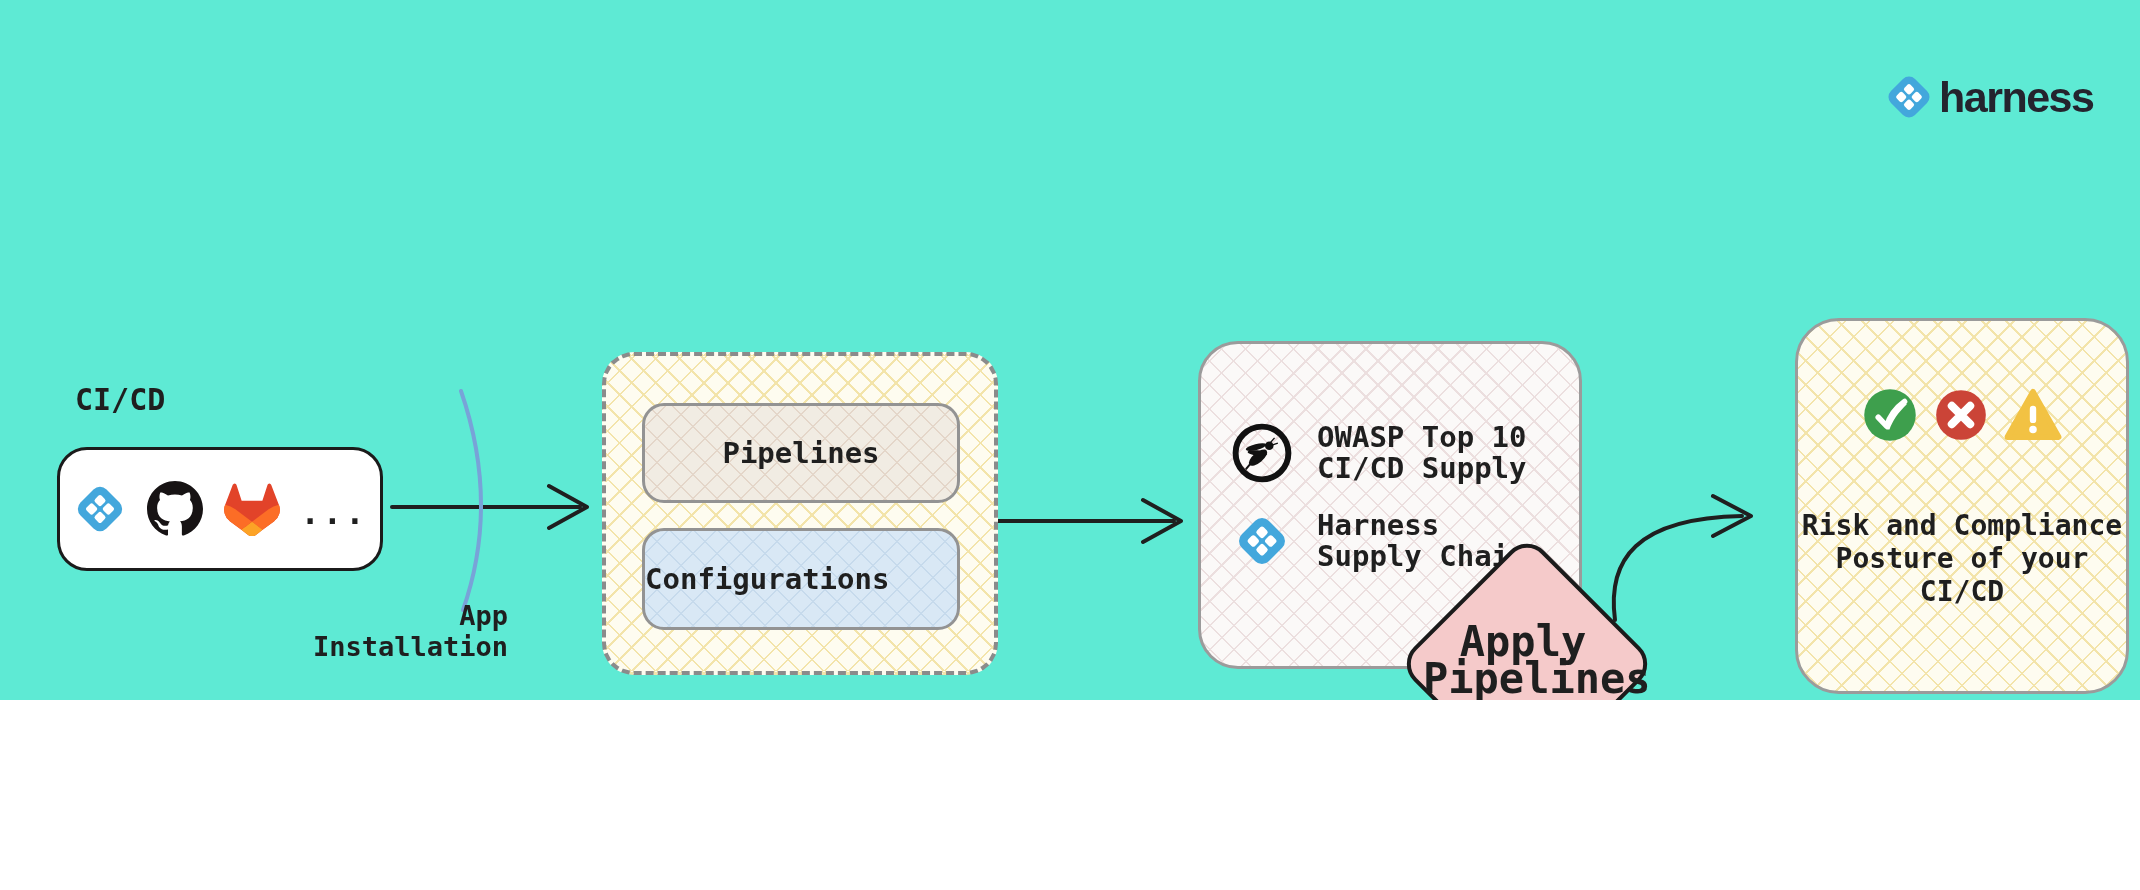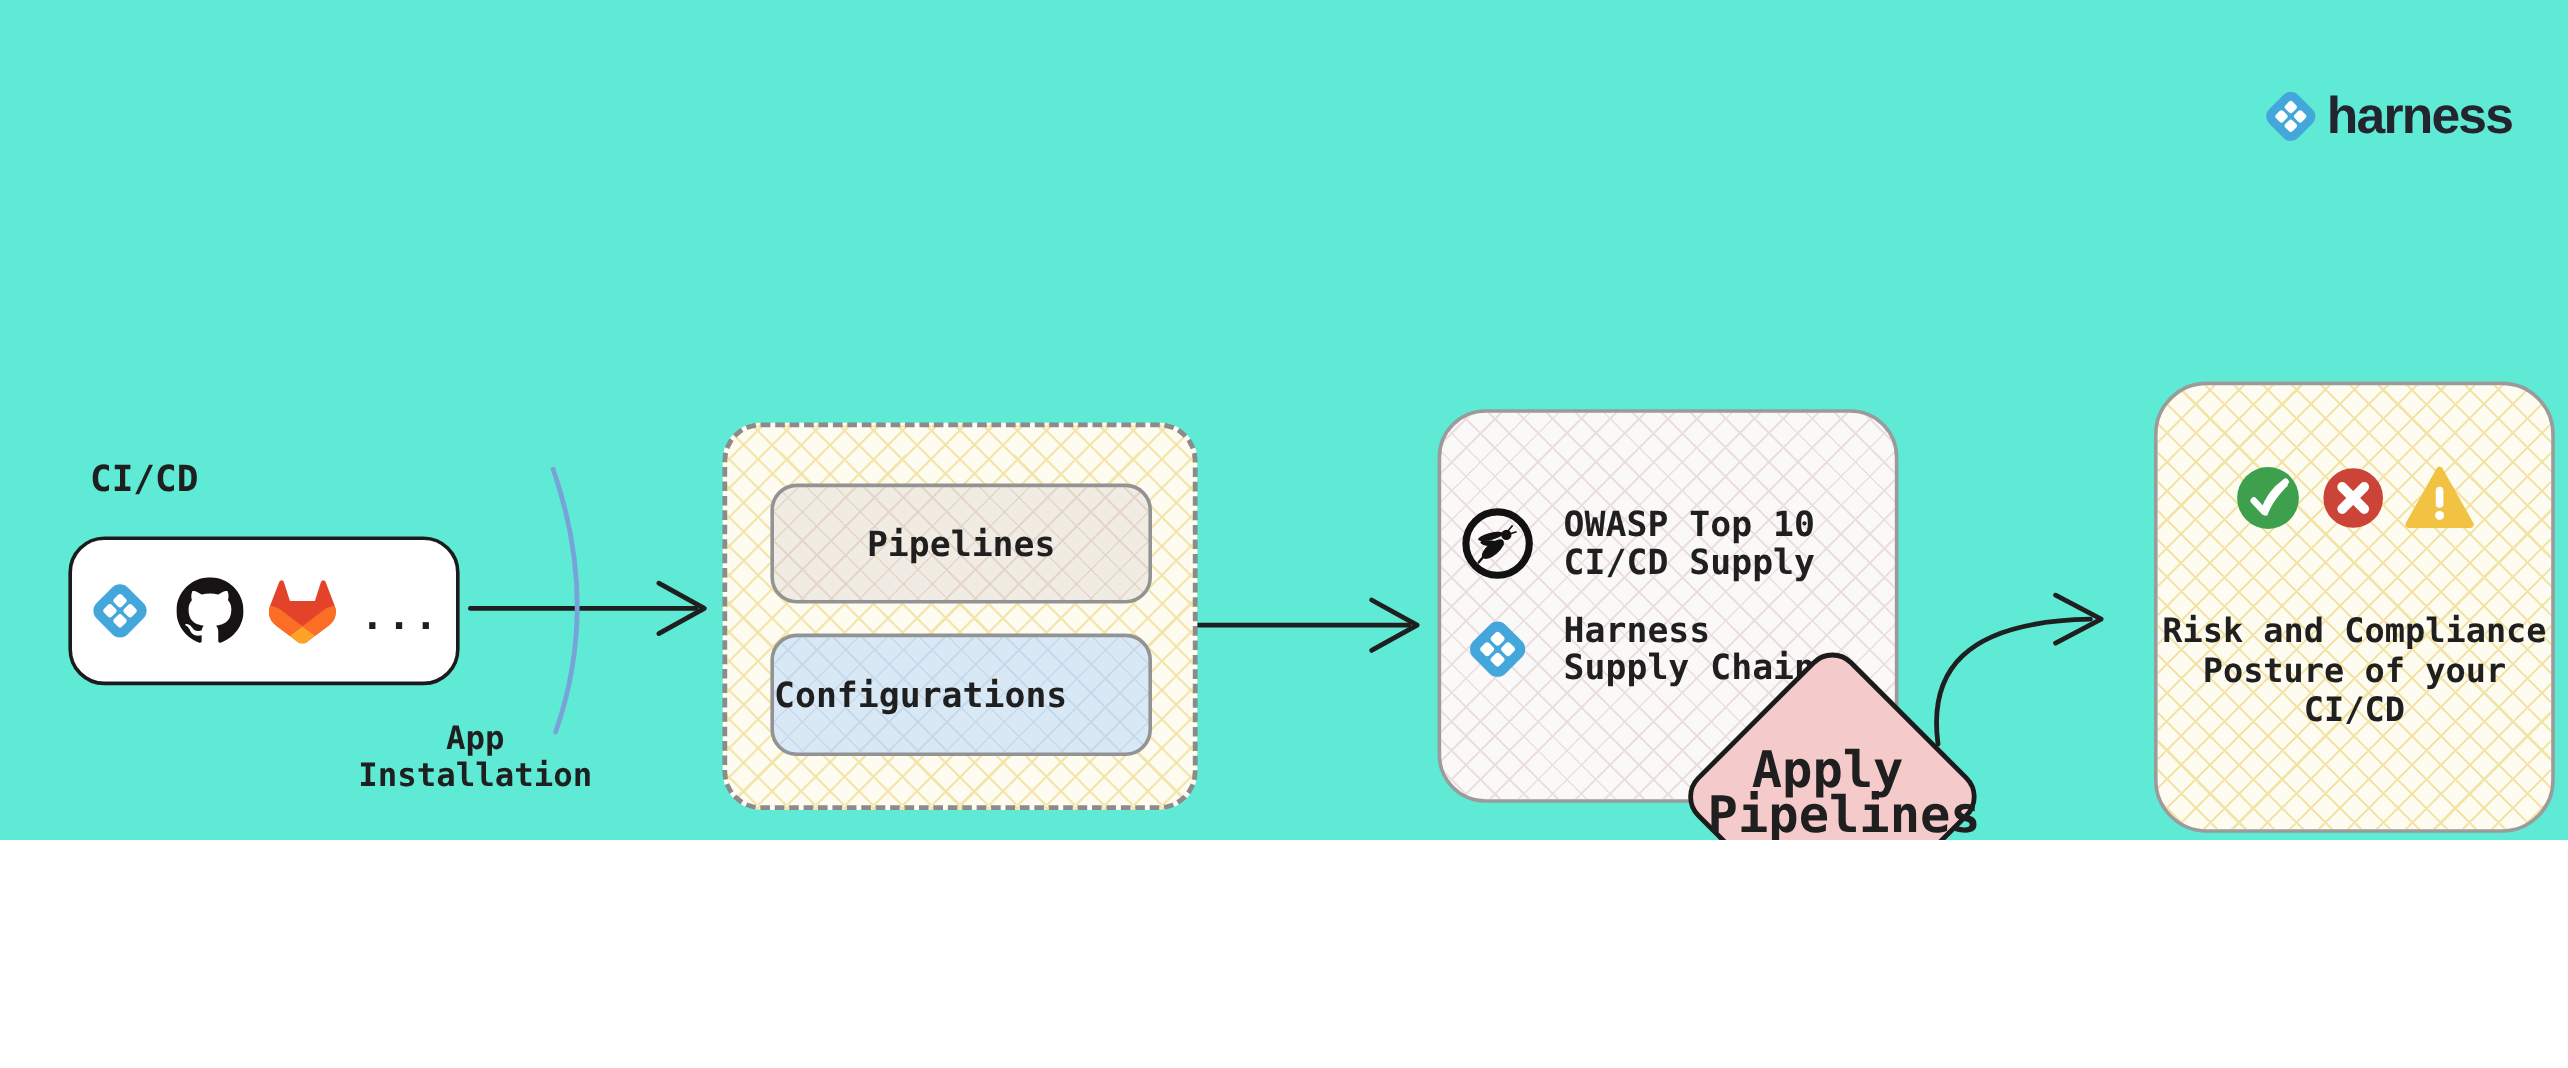--- a/index.html
+++ b/index.html
@@ -28,37 +28,37 @@
   .logo-text{font-family:"Liberation Sans","DejaVu Sans",sans-serif;font-weight:700;
              font-size:43px;letter-spacing:-1.5px;color:#24242e;}
 
   
   .source-label{position:absolute;left:75px;top:382px;font-size:30px;font-weight:600;z-index:2;}
   .source-box{position:absolute;left:57px;top:447px;width:320px;height:118px;background:#fff;
               border:3.5px solid #1b1b1b;border-radius:30px;display:flex;align-items:center;
               justify-content:center;gap:20px;z-index:2;}
   .ellipsis{font-size:32px;font-weight:700;letter-spacing:3px;transform:translateY(4px);}
 
-  .app-install{position:absolute;left:296px;top:600px;width:200px;text-align:center;
+  .app-install{position:absolute;left:308px;top:600px;width:200px;text-align:right;
                font-size:27px;line-height:31px;font-weight:600;z-index:2;}
 
   
   .module-box{position:absolute;left:602px;top:352px;width:388px;height:315px;
               border:4px dashed #8b8b8b;border-radius:32px;z-index:2;}
   .pipe-box{position:absolute;left:36px;top:47px;width:312px;height:94px;border:3px solid #939393;
             border-radius:22px;display:flex;align-items:center;justify-content:center;
             font-size:29px;font-weight:600;}
   .conf-box{position:absolute;left:36px;top:172px;width:312px;height:96px;border:3px solid #939393;
             border-radius:22px;display:flex;align-items:center;justify-content:flex-start;
             font-size:29px;font-weight:600;}
 
   
   .standards-box{position:absolute;left:1198px;top:341px;width:378px;height:322px;
                  border:3.5px solid #9b9b9b;border-radius:40px;z-index:2;}
-  .std-row{position:absolute;left:14px;display:flex;align-items:center;gap:22px;}
+  .std-row{position:absolute;left:28px;display:flex;align-items:center;gap:22px;}
   .std-row .icon-cell{width:66px;display:flex;justify-content:center;}
   .std-text{font-size:29px;line-height:31px;font-weight:600;}
 
   
   .diamond{position:absolute;left:1435px;top:572px;width:176px;height:176px;background:#f5caca;
            border:4px solid #1b1b1b;border-radius:24px;transform:rotate(45deg);z-index:3;}
   .diamond-label{position:absolute;left:1423px;top:623px;width:200px;text-align:center;
                  font-size:42px;line-height:37px;font-weight:600;z-index:4;}
 
   

